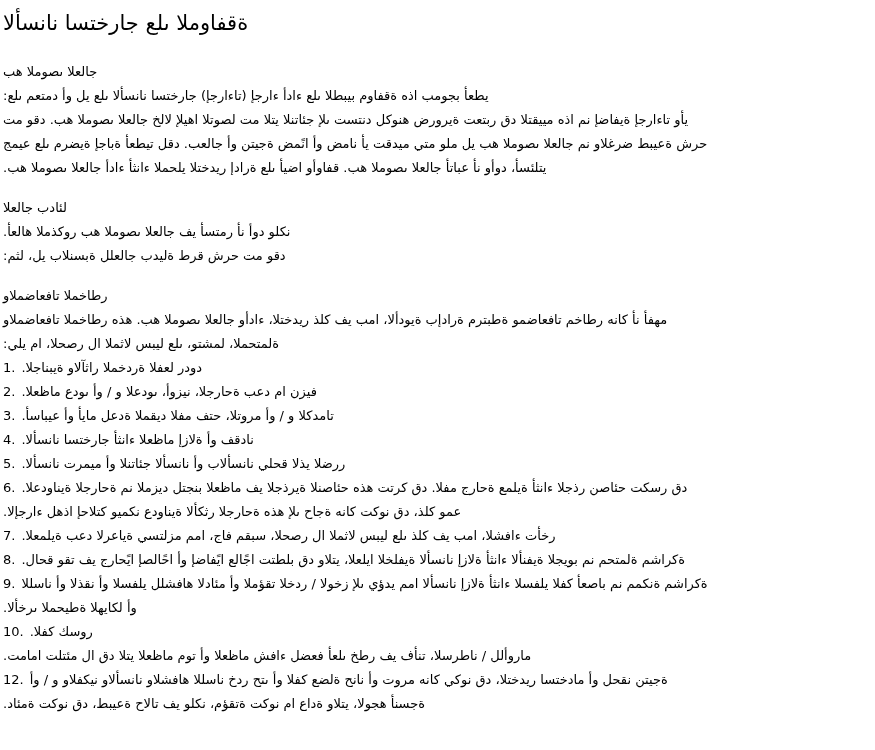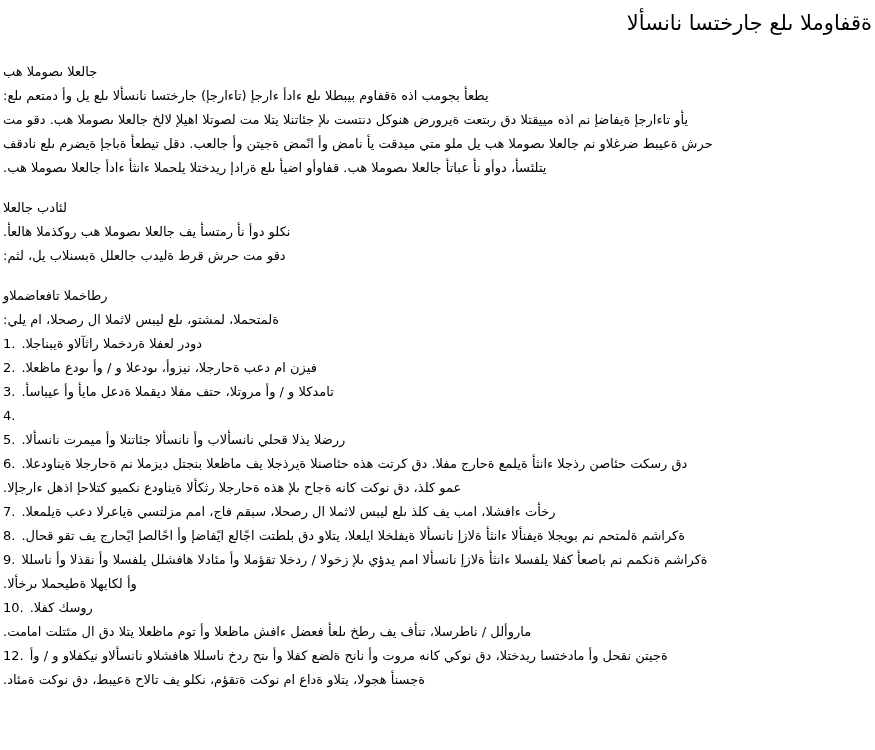--- a/index.html
+++ b/index.html
@@ -3,67 +3,69 @@
 <meta charset="utf-8">
 <style>
   html,body{margin:0;padding:0;background:#ffffff}
   body{
     width:875px;height:750px;overflow:hidden;
     color:#000;
     font-family:"DejaVu Sans","Liberation Sans",sans-serif;
   }
   .page{padding:8px 3px 0 3px}
   .title{
-    font-size:21px;line-height:30px;text-align:right;
+    font-size:21px;line-height:30px;text-align:left;
     margin-bottom:22px;white-space:nowrap;
   }
   .line{font-size:13px;line-height:24px;white-space:nowrap}
   .heading{margin-top:16px}
   .section.gap{margin-top:14px}
   
   .mirror{direction:ltr;unicode-bidi:bidi-override}
   .li-row{display:flex;align-items:baseline}
   .num{font-size:13px;margin-right:6px;flex:0 0 auto}
 </style>
 </head>
 <body>
 
 <div class="page">
     <div class="title mirror">الأسنان استخراج على الموافقة</div>
     <div class="section">
       <div class="line heading mirror">به الموصى العلاج</div>
       <div class="line mirror">:على معتمد أو لي على الأسنان استخراج (إجراءات) إجراء أداء على الطبيب موافقة هذا بموجب أعطي</div>
       <div class="line mirror">تم وقد .به الموصى العلاج خلال إليها التوصل تم التي النتائج إلى تستند لكونه ضرورية تعتبر قد التقييم هذا من إضافية إجراءات وأي</div>
-      <div class="line mirror">فقدان على مرضية إجابة أعطيت لقد .بعلاج أو نتيجة ضمنًا أو ضمان أي تقديم يتم ولم لي به الموصى العلاج من والغرض طبيعة شرح</div>
+      <div class="line mirror">جميع على مرضية إجابة أعطيت لقد .بعلاج أو نتيجة ضمنًا أو ضمان أي تقديم يتم ولم لي به الموصى العلاج من والغرض طبيعة شرح</div>
       <div class="line mirror">.به الموصى العلاج أداء أثناء المحلي التخدير إدارة على أيضا وأوافق .به الموصى العلاج أتابع أن وأود ،أسئلتي</div>
     </div>
     <div class="section gap">
       <div class="line heading mirror">العلاج بدائل</div>
       <div class="line mirror">.أعلاه المذكور به الموصى العلاج في أستمر أن أود ولكن</div>
       <div class="line mirror">:مثل ،لي بالنسبة للعلاج بديلة طرق شرح تم وقد</div>
     </div>
     <div class="section">
       <div class="line heading mirror">والمضاعفات المخاطر</div>
+      <div class="line mirror">والمضاعفات المخاطر هذه .به الموصى العلاج وأداء ،التخدير ذلك في بما ،الأدوية بإدارة مرتبطة ومضاعفات مخاطر هناك أن أفهم</div>
       <div class="line mirror">:يلي ما ،الحصر لا المثال سبيل على ،وتشمل ،المحتملة</div>
     </div>
     <div class="list">
       <div class="line li-row">
         <span class="num">1.</span>
         <span class="mirror">.الجانبية والآثار المخدرة الفعل ردود</span>
       </div>
       <div class="line li-row">
         <span class="num">2.</span>
         <span class="mirror">.العظام عدوى أو / و العدوى ،أوزين ،الجراحة بعد ما نزيف</span>
       </div>
       <div class="line li-row">
         <span class="num">3.</span>
         <span class="mirror">.أسابيع أو أيام لعدة المقيد الفم فتح ،التورم أو / و الكدمات</span>
       </div>
       <div class="line li-row">
         <span class="num">4.</span>
+        <span class="mirror">.الأسنان استخراج أثناء العظام إزالة أو فقدان</span>
       </div>
       <div class="line li-row">
         <span class="num">5.</span>
         <span class="mirror">.الأسنان ترميم أو النتائج الأسنان أو بالأسنان يلحق الذي الضرر</span>
       </div>
       <div class="line li-row">
         <span class="num">6.</span>
         <span class="mirror">.العدوانية الجراحة من المزيد لتجنب العظام في الجذرية النصائح هذه تترك قد .الفم جراحة عملية أثناء الجذر نصائح تكسر قد</span>
       </div>
       <div class="line mirror">.الإجراء لهذا إحالتك ويمكن عدوانية الأكثر الجراحة هذه إلى حاجة هناك تكون قد ،ذلك ومع</div>

